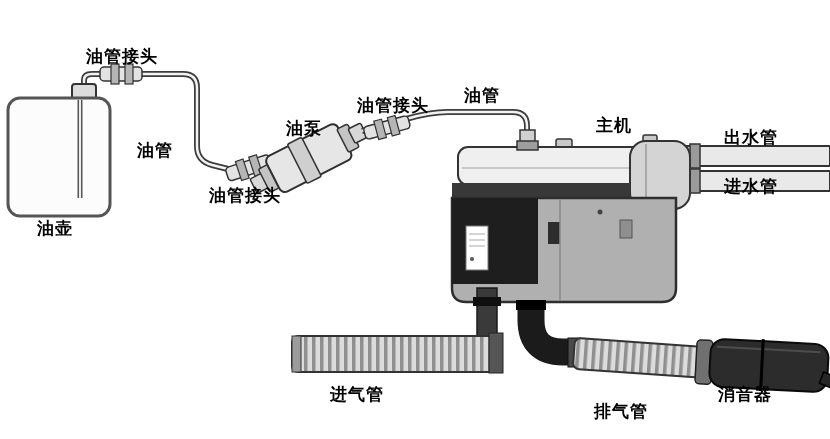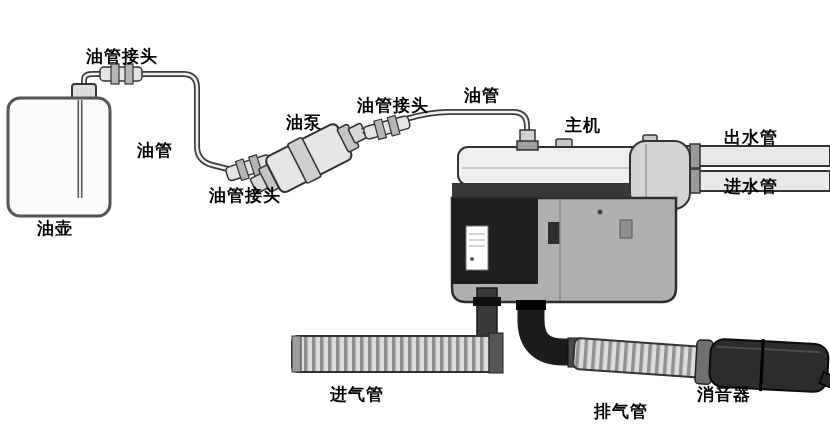--- a/index.html
+++ b/index.html
@@ -133,22 +133,22 @@
       <line x1="716" y1="346" x2="820" y2="346" stroke="#4d4d4d" stroke-width="2"></line>
       <line x1="762" y1="336" x2="762" y2="388" stroke="#000" stroke-width="3"></line>
       <rect x="822" y="366" width="16" height="12" fill="#262626" stroke="#000" stroke-width="1.5" transform="rotate(18 824 372)"></rect>
     </g>
   </svg>
 
   <div class="lbl" style="left:86px;top:45px">油管接头</div>
   <div class="lbl" style="left:37px;top:217px">油壶</div>
   <div class="lbl" style="left:137px;top:139px">油管</div>
   <div class="lbl" style="left:209px;top:184px">油管接头</div>
-  <div class="lbl" style="left:286px;top:111px">油泵</div>
+  <div class="lbl" style="left:286px;top:117px">油泵</div>
   <div class="lbl" style="left:357px;top:94px">油管接头</div>
   <div class="lbl" style="left:464px;top:84px">油管</div>
-  <div class="lbl" style="left:565px;top:114px">主机</div>
+  <div class="lbl" style="left:596px;top:114px">主机</div>
   <div class="lbl" style="left:724px;top:126px">出水管</div>
   <div class="lbl" style="left:724px;top:175px">进水管</div>
   <div class="lbl" style="left:330px;top:383px">进气管</div>
   <div class="lbl" style="left:594px;top:400px">排气管</div>
-  <div class="lbl" style="left:697px;top:383px">消音器</div>
+  <div class="lbl" style="left:718px;top:383px">消音器</div>
 </div>
 
 </body></html>

